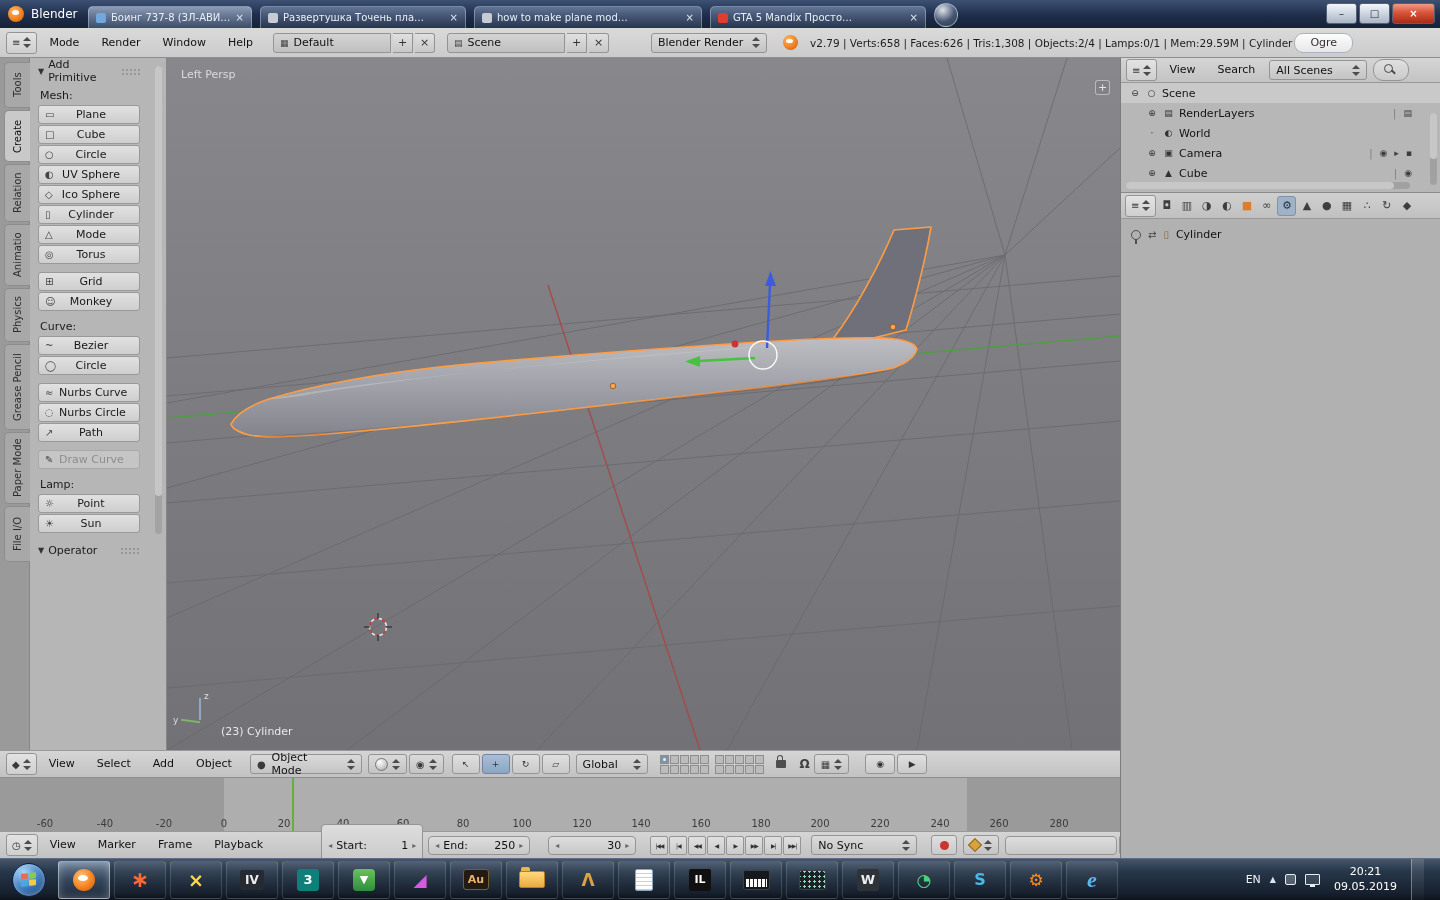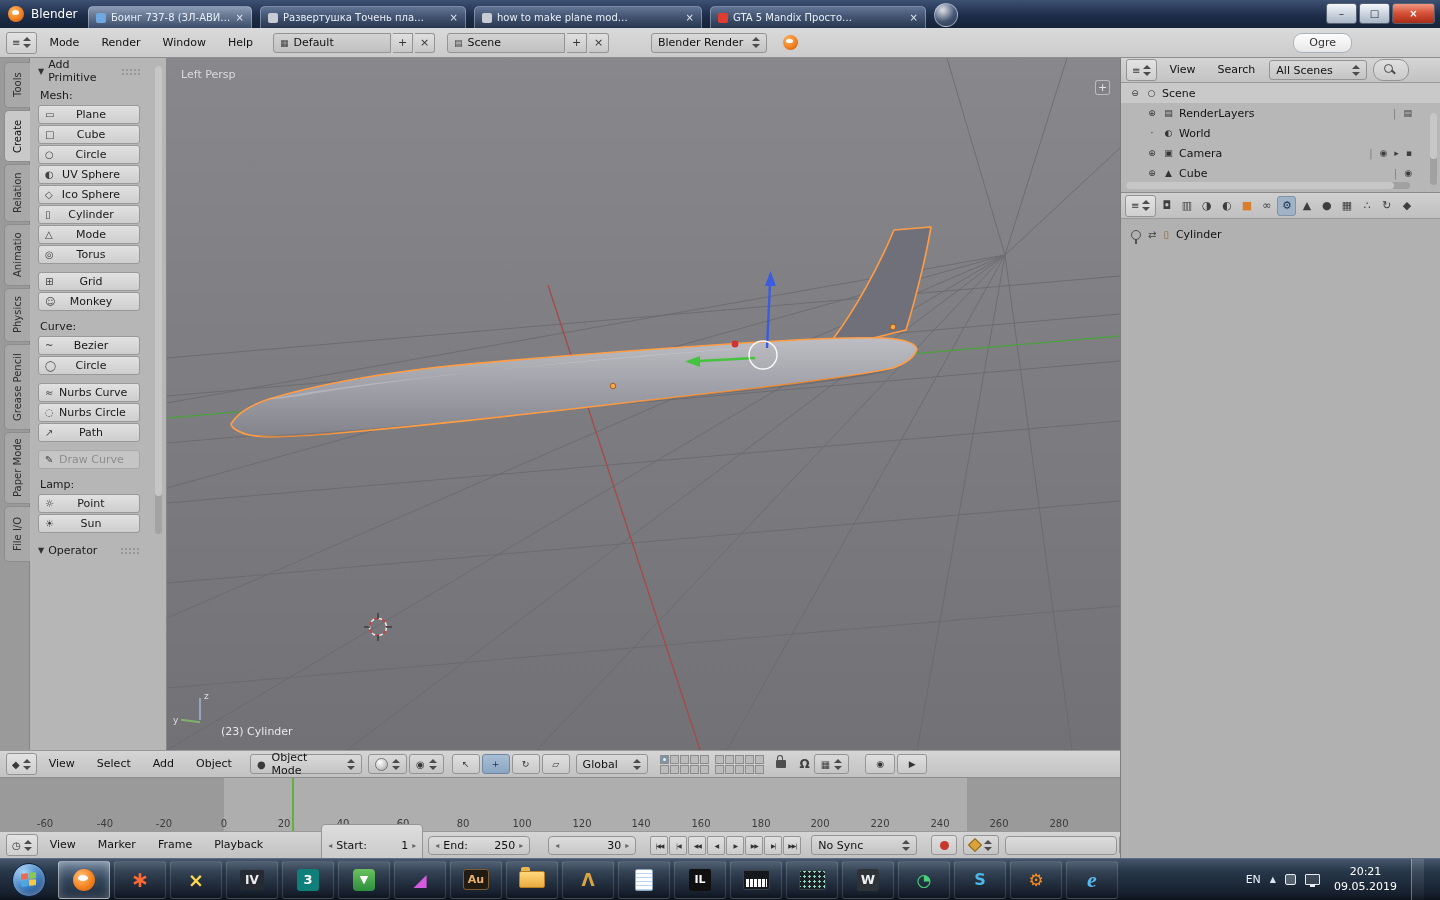--- a/index.html
+++ b/index.html
@@ -298,20 +298,21 @@
       <span class="idb-ico">▤</span>
       <span>Scene</span>
     </div>
     <div class="sq-btn">+</div>
     <div class="sq-btn last">×</div>
     <div class="dd" style="width:116px;margin-left:40px;justify-content:space-between">
       <span>Blender Render</span>
       <span class="ud"></span>
     </div>
     <span class="blender-mini"></span>
+    <span class="stats">v2.79 | Verts:658 | Faces:626 | Tris:1,308 | Objects:2/4 | Lamps:0/1 | Mem:29.59M | Cylinder</span>
     <div class="ogre-pill">Ogre</div>
   </div>
 
   <div class="view3d">
 
     <div class="vtabs">
       <div class="vtab" style="height:46px">Tools</div>
       <div class="vtab active" style="height:52px">Create</div>
       <div class="vtab" style="height:58px">Relation</div>
       <div class="vtab" style="height:62px">Animatio</div>

